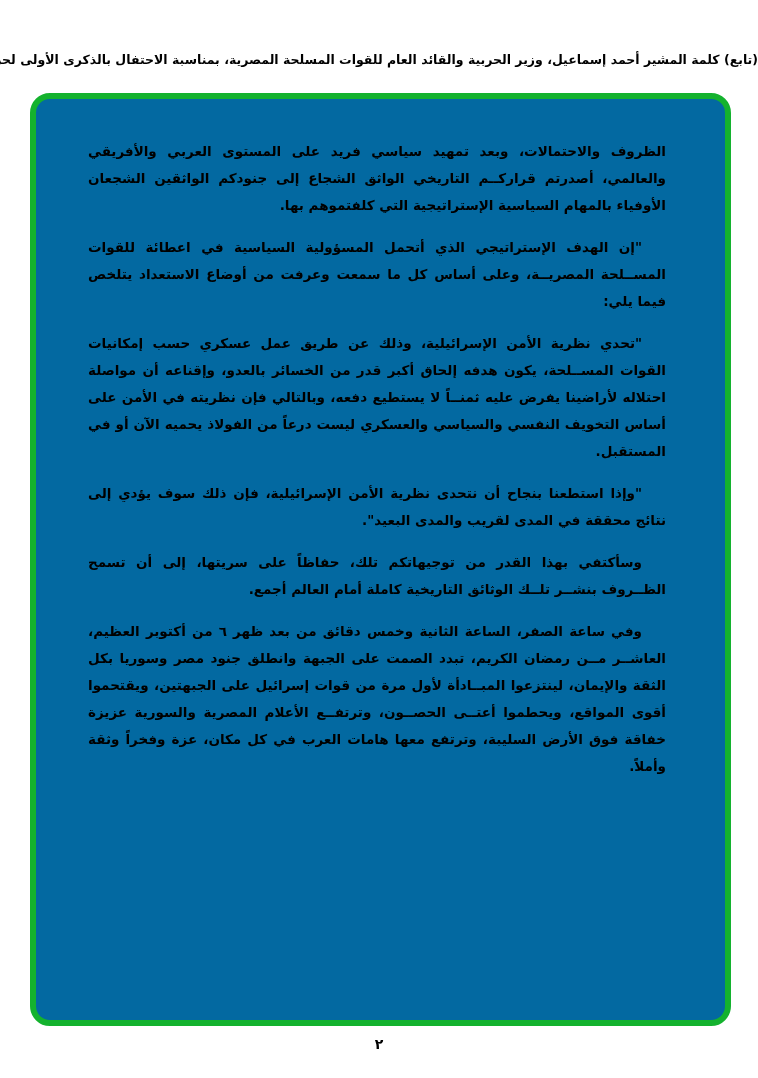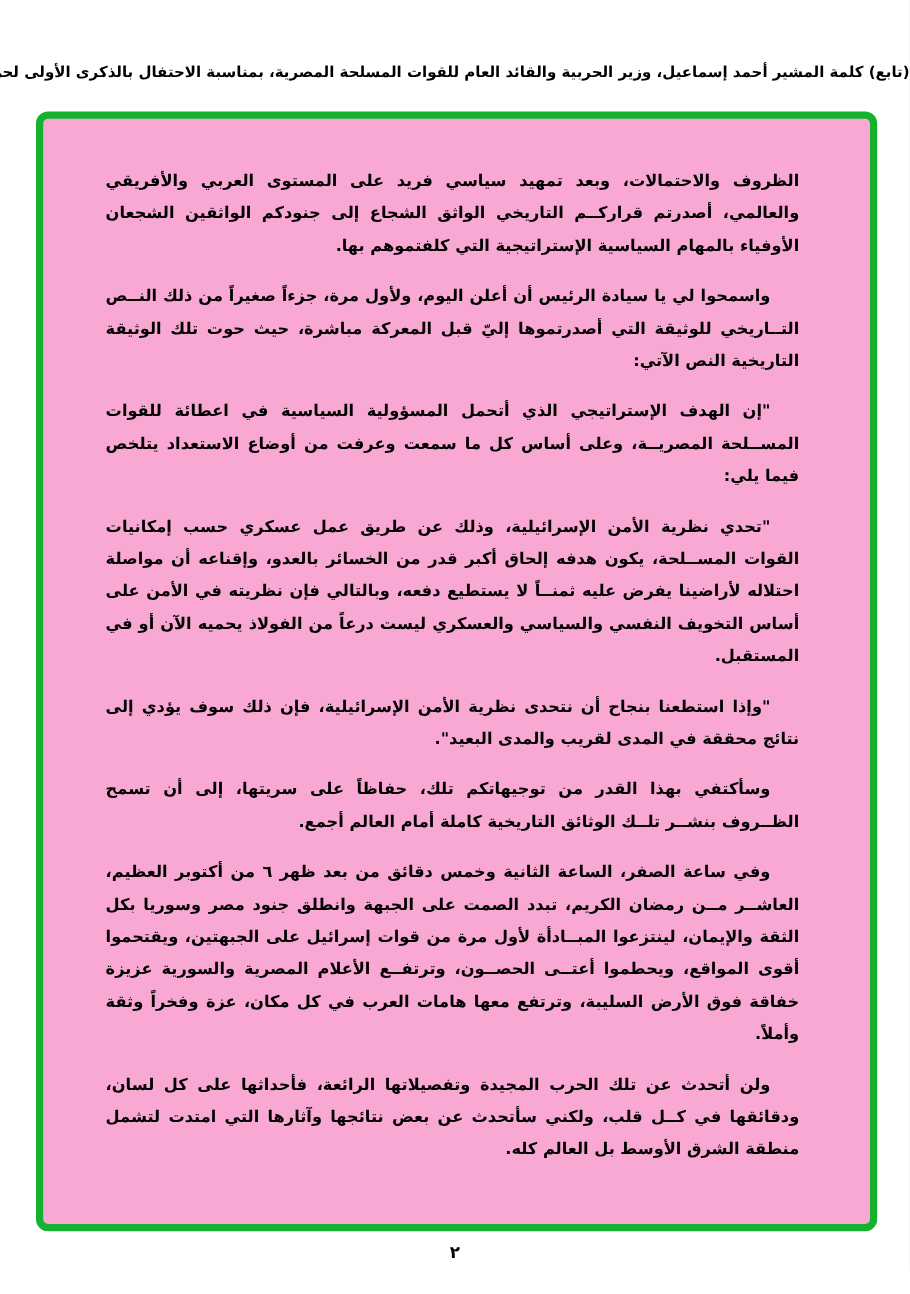--- a/index.html
+++ b/index.html
@@ -27,22 +27,22 @@
     line-height: 20px;
     white-space: nowrap;
   }
   .green-frame {
     position: absolute;
     left: 30px;
     top: 93px;
     width: 689px;
     height: 921px;
     border: 6px solid #14b22e;
-    border-radius: 10px;
-    background: #f9a8d4;
+    border-radius: 20px;
+    background: #0369a1;
   }
   .doc-body {
     position: absolute;
     left: 52px;
     top: 39px;
     width: 578px;
     direction: rtl;
     text-align: justify;
   }
   .para {
@@ -67,23 +67,21 @@
   }
 </style>
 </head>
 <body>
 
 <div class="page-header">(تابع) كلمة المشير أحمد إسماعيل، وزير الحربية والقائد العام للقوات المسلحة المصرية، بمناسبة الاحتفال بالذكرى الأولى لحرب أكتوبر</div>
 
 <div class="green-frame" style="border-color: rgb(20, 178, 46);">
   <div class="doc-body">
       <p class="para no-indent">الظروف والاحتمالات، وبعد تمهيد سياسي فريد على المستوى العربي والأفريقي والعالمي، أصدرتم قراركــم التاريخي الواثق الشجاع إلى جنودكم الواثقين الشجعان الأوفياء بالمهام السياسية الإستراتيجية التي كلفتموهم بها.</p>
-      <p class="para">واسمحوا لي يا سيادة الرئيس أن أعلن اليوم، ولأول مرة، جزءاً صغيراً من ذلك النــص التــاريخي للوثيقة التي أصدرتموها إليّ قبل المعركة مباشرة، حيث حوت تلك الوثيقة التاريخية النص الآتي:</p>
       <p class="para">"إن الهدف الإستراتيجي الذي أتحمل المسؤولية السياسية في اعطائة للقوات المســلحة المصريــة، وعلى أساس كل ما سمعت وعرفت من أوضاع الاستعداد يتلخص فيما يلي:</p>
       <p class="para">"تحدي نظرية الأمن الإسرائيلية، وذلك عن طريق عمل عسكري حسب إمكانيات القوات المســلحة، يكون هدفه إلحاق أكبر قدر من الخسائر بالعدو،  وإقناعه أن مواصلة احتلاله لأراضينا يفرض عليه ثمنــاً لا يستطيع دفعه، وبالتالي فإن نظريته في الأمن على أساس التخويف النفسي والسياسي والعسكري ليست درعاً من الفولاذ يحميه الآن أو في المستقبل.</p>
       <p class="para">"وإذا استطعنا بنجاح أن نتحدى نظرية الأمن الإسرائيلية، فإن ذلك سوف يؤدي إلى نتائج محققة في المدى لقريب والمدى البعيد".</p>
       <p class="para">وسأكتفي بهذا القدر من توجيهاتكم تلك، حفاظاً على سريتها، إلى أن تسمح الظــروف بنشــر تلــك الوثائق التاريخية كاملة أمام العالم أجمع.</p>
       <p class="para">وفي ساعة الصفر، الساعة الثانية وخمس دقائق من بعد ظهر ٦ من أكتوبر العظيم، العاشــر مــن رمضان الكريم، تبدد الصمت على الجبهة وانطلق جنود مصر وسوريا بكل الثقة والإيمان، لينتزعوا المبــادأة لأول مرة من قوات إسرائيل على الجبهتين، ويقتحموا أقوى المواقع، ويحطموا أعتــى الحصــون، وترتفــع الأعلام المصرية والسورية عزيزة خفاقة فوق الأرض السليبة، وترتفع معها هامات العرب في كل مكان، عزة وفخراً وثقة وأملاً.</p>
-      <p class="para">ولن أتحدث عن تلك الحرب المجيدة وتفصيلاتها الرائعة، فأحداثها على كل لسان، ودقائقها في كــل قلب، ولكني سأتحدث عن بعض نتائجها وآثارها التي امتدت لتشمل منطقة الشرق الأوسط بل العالم كله.</p>
     </div>
 </div>
 
 <div class="page-number">٢</div>
 
 </body></html>

